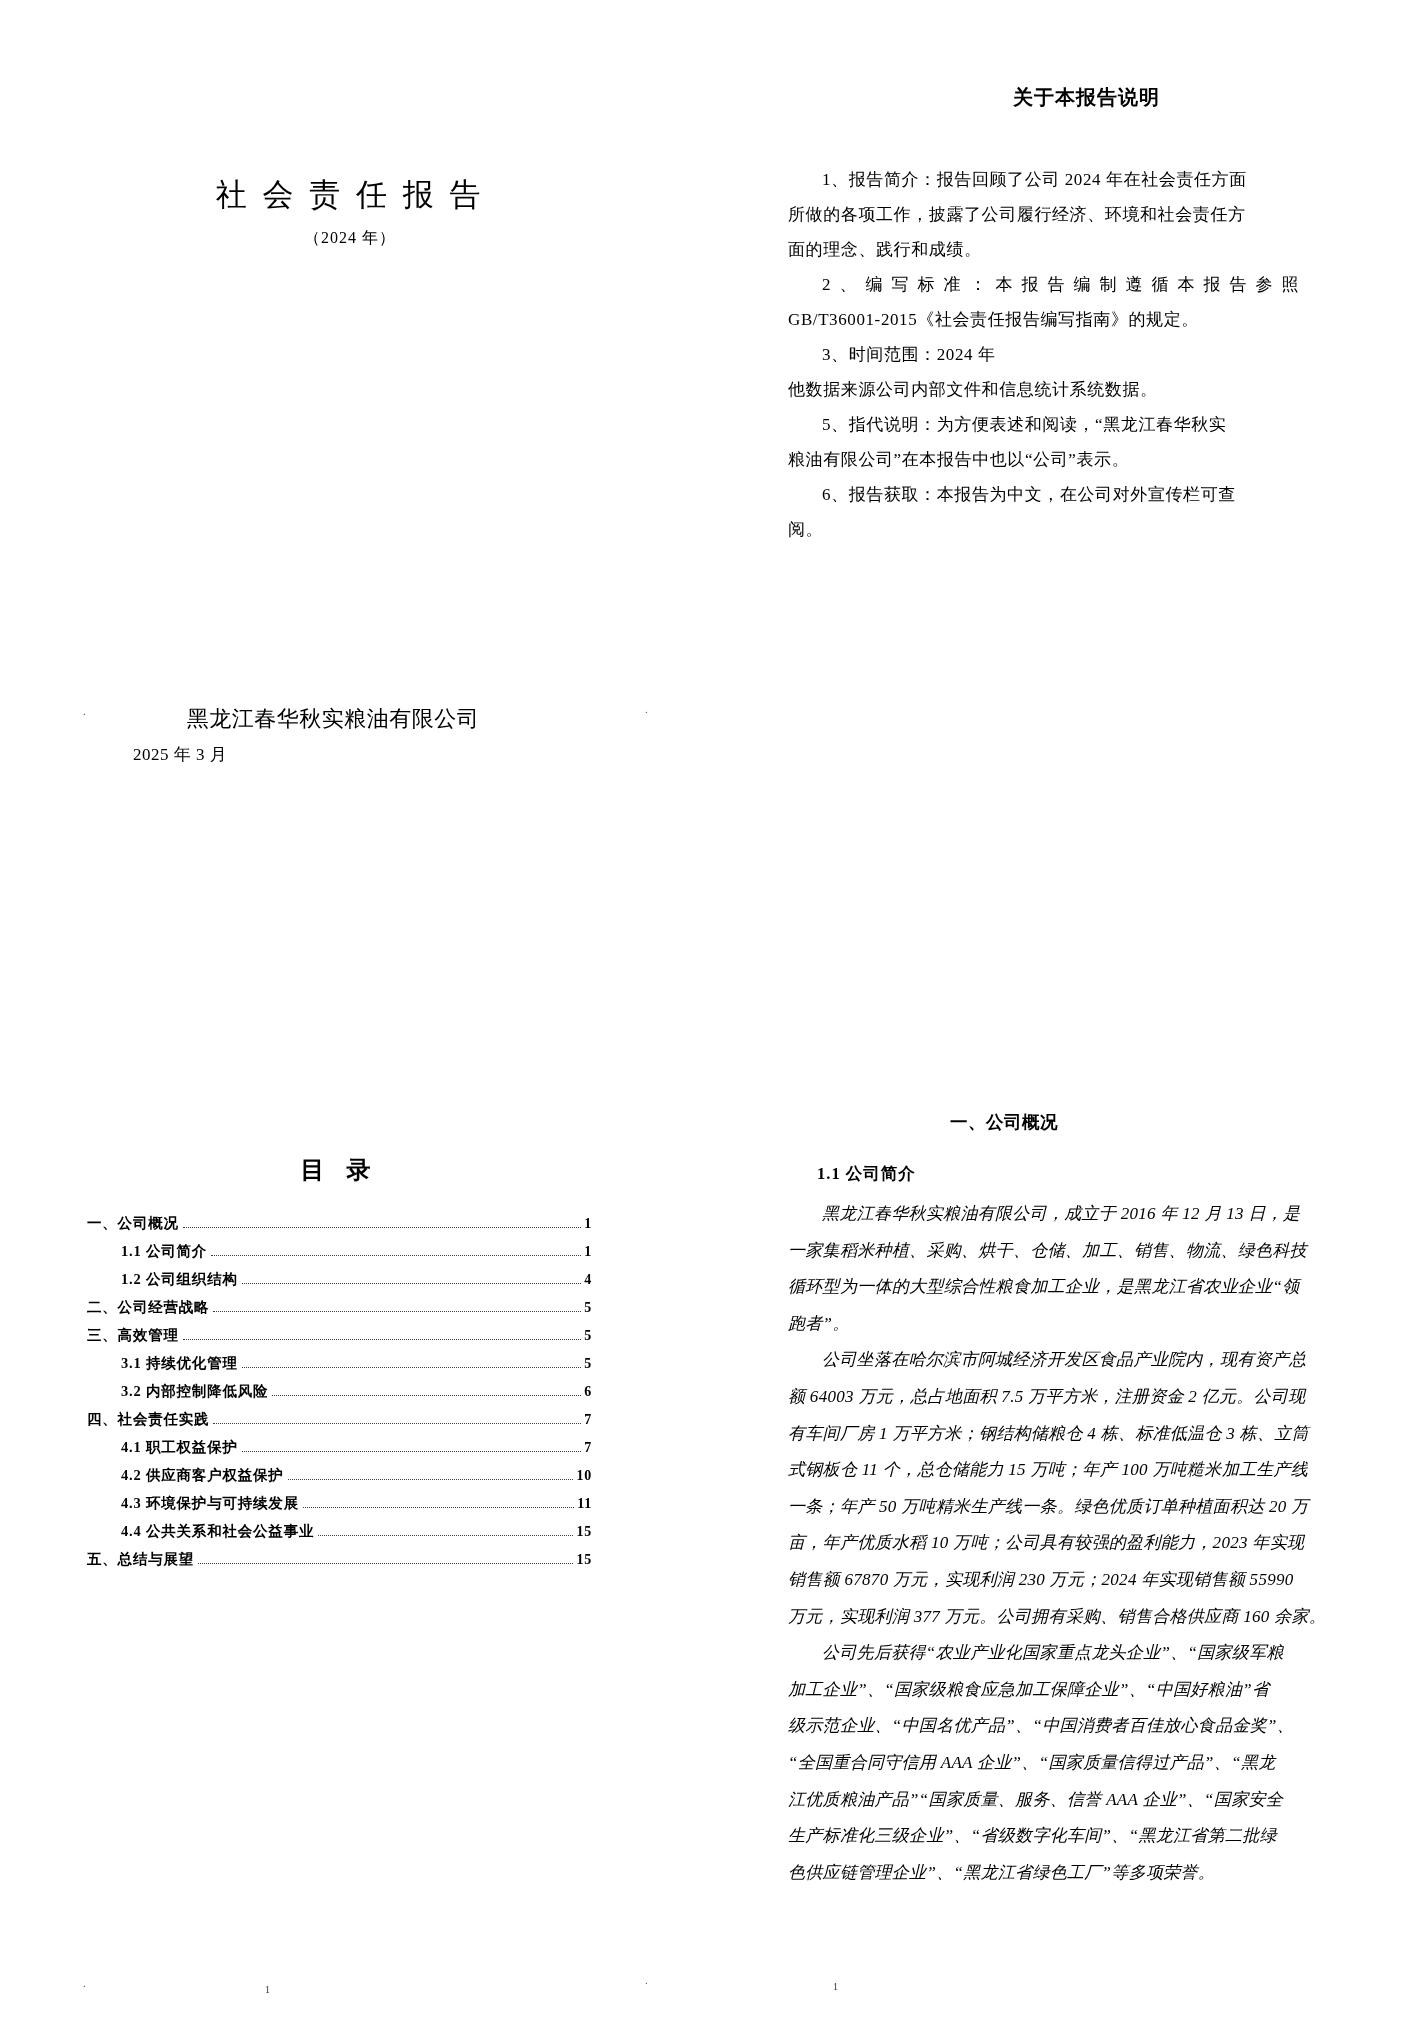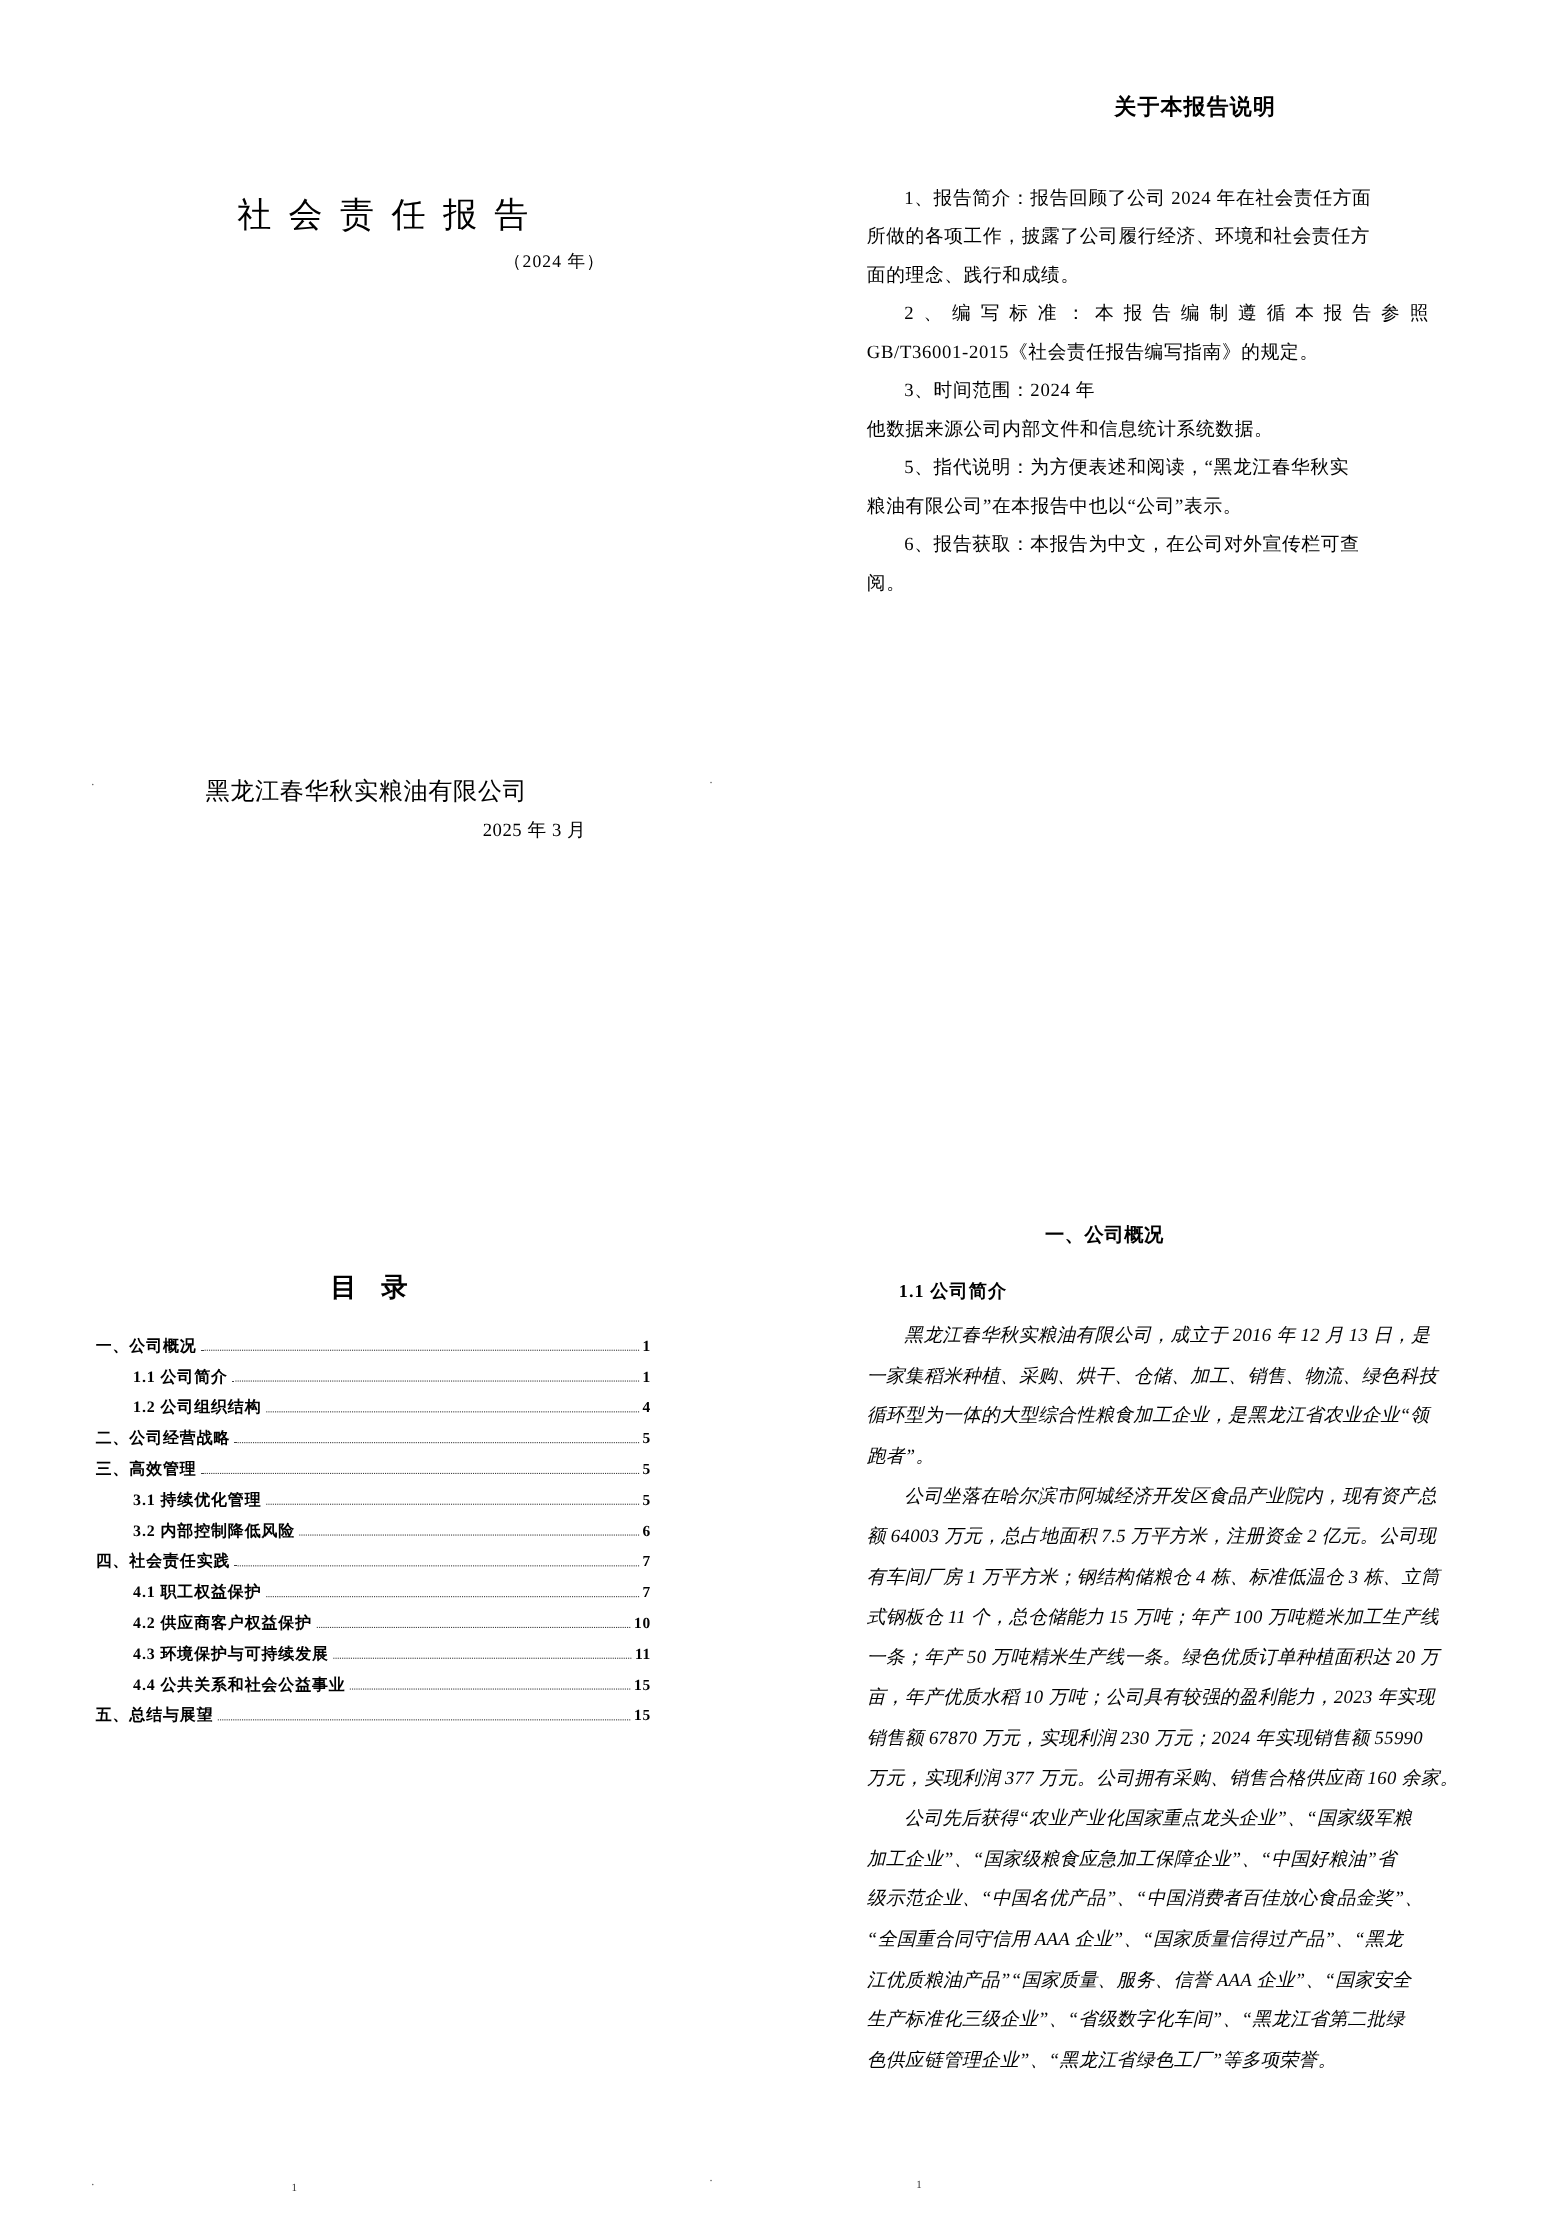--- a/index.html
+++ b/index.html
@@ -8,29 +8,29 @@
     font-family:"Liberation Serif","DejaVu Serif",serif;color:#000;overflow:hidden;
   }
   .abs{position:absolute;}
 
   
   .cover-title{
     left:150px;top:174px;width:400px;text-align:center;
     font-size:31px;font-weight:normal;letter-spacing:4px;white-space:nowrap;
   }
   .cover-subtitle{
-    left:150px;top:228px;width:400px;text-align:right;
+    left:150px;top:228px;width:400px;text-align:center;
     font-size:16px;letter-spacing:1px;
   }
   .cover-company{
     left:133px;top:704px;width:400px;text-align:center;
     font-size:22px;letter-spacing:0.5px;white-space:nowrap;
   }
   .cover-date{
-    left:133px;top:743px;width:400px;text-align:right;
+    left:133px;top:743px;width:400px;text-align:left;
     font-size:17px;letter-spacing:0.5px;
   }
 
   
   .about-title{
     left:1013px;top:84px;
     font-family:Liberation Sans, sans-serif;
     font-size:20px;font-weight:bold;letter-spacing:1px;white-space:nowrap;
   }
   .about-body{left:788px;top:162px;width:560px;}

